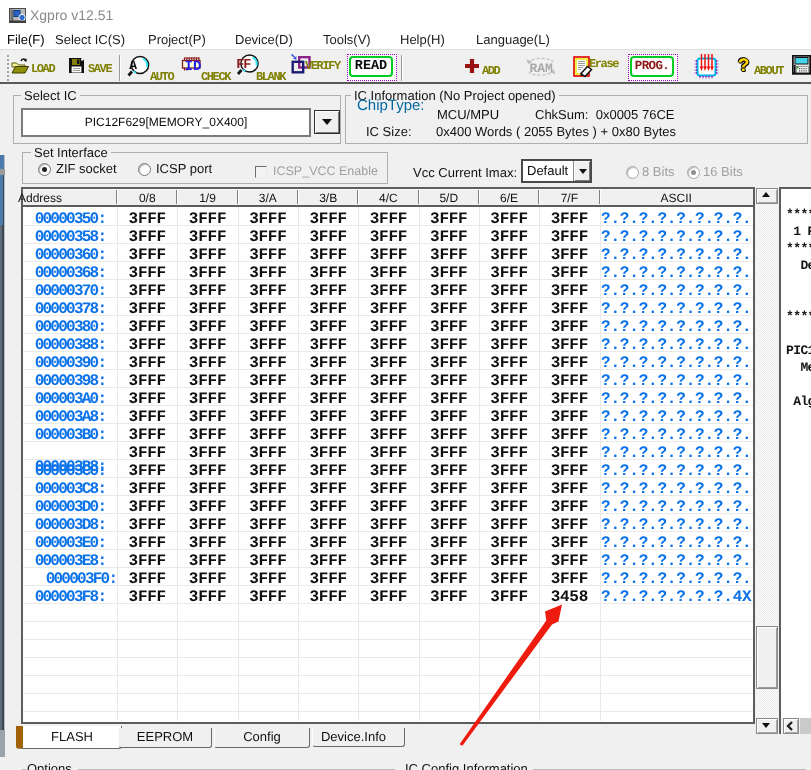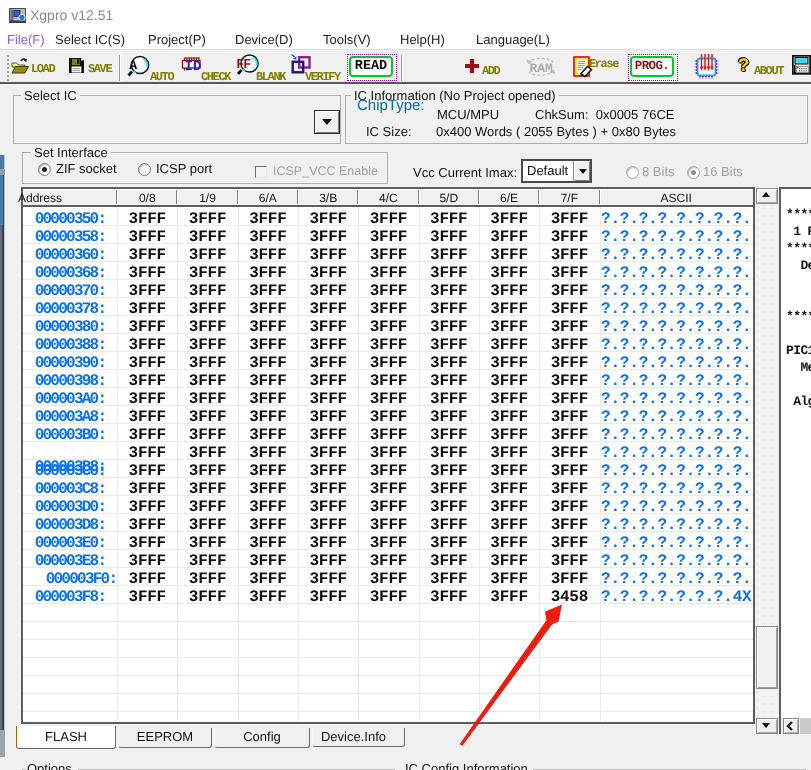--- a/index.html
+++ b/index.html
@@ -33,21 +33,21 @@
 <svg class="abs" style="left:9px;top:7px" width="18" height="17" viewBox="0 0 18 17">
  <rect x="0.5" y="1.5" width="16" height="14" fill="#b9b9b9" stroke="#4a4a4a"></rect>
  <rect x="1.5" y="2.5" width="3" height="12" fill="#6f6f6f"></rect>
  <rect x="5" y="3.5" width="6" height="6" fill="#2a62c8" stroke="#123a80"></rect>
  <circle cx="13" cy="10.5" r="3.2" fill="#2e6ad0" stroke="#ffffff"></circle>
  <rect x="1" y="13.5" width="15" height="2" fill="#3a3a3a"></rect>
 </svg>
 <div class="abs" style="left:30px;top:7px;font-size:14px;color:#8a8a8a;">Xgpro v12.51</div>
 
 <div class="abs" style="left:0;top:28px;width:811px;height:21px;background:#ffffff;border-bottom:1px solid #dedede;"></div>
-<div class="abs" style="left:7px;top:32px;font-size:13px;color:#8b5cf6;">File(F)</div>
+<div class="abs" style="left:7px;top:32px;font-size:13px;color:#000000;">File(F)</div>
 <div class="abs" style="left:55px;top:32px;font-size:13px;color:#1c1c1c;">Select IC(S)</div>
 <div class="abs" style="left:148px;top:32px;font-size:13px;color:#1c1c1c;">Project(P)</div>
 <div class="abs" style="left:235px;top:32px;font-size:13px;color:#1c1c1c;">Device(D)</div>
 <div class="abs" style="left:323px;top:32px;font-size:13px;color:#1c1c1c;">Tools(V)</div>
 <div class="abs" style="left:400px;top:32px;font-size:13px;color:#1c1c1c;">Help(H)</div>
 <div class="abs" style="left:476px;top:32px;font-size:13px;color:#1c1c1c;">Language(L)</div>
 <div class="abs" style="left:0;top:51px;width:811px;height:31px;background:#f0f0f0;border-bottom:2px solid #58585a;"></div>
 <div class="abs" style="left:7px;top:55px;width:1px;height:26px;border-left:2px dotted #a3a3a3;"></div>
 <div class="abs" style="left:119px;top:55px;width:1px;height:26px;background:#9a9a9a;border-right:1px solid #fff;"></div>
 <div class="abs" style="left:401px;top:55px;width:1px;height:26px;background:#9a9a9a;border-right:1px solid #fff;"></div>
@@ -93,21 +93,21 @@
  <path d="M5.5,17.0 L2.0,21.0" stroke="#111" stroke-width="2.7"></path>
  <text x="0.2" y="14.6" font-family="Liberation Mono,monospace" font-size="13.5" font-weight="bold" fill="#8b1a1a" letter-spacing="-1">FF</text>
 </svg>
 <div class="abs olv" style="left:256px;top:70px;">BLANK</div>
 <svg class="abs" style="left:290px;top:53px" width="22" height="21" viewBox="0 0 22 21">
  <path d="M1.5,1.5 L4.5,4" stroke="#2a46e8" stroke-width="1.5"></path>
  <path d="M6.5,3.2 L6.3,6.8 L3.0,5.4 Z" fill="#2a46e8"></path>
  <rect x="9.2" y="4.2" width="10.3" height="10.3" fill="none" stroke="#8b2288" stroke-width="2.4"></rect>
  <rect x="2.7" y="8.8" width="10.5" height="10.5" fill="none" stroke="#1a1a70" stroke-width="2.4"></rect>
 </svg>
-<div class="abs olv" style="left:305px;top:70px;">VERIFY</div>
+<div class="abs olv" style="left:305px;top:59px;">VERIFY</div>
 <div class="abs" style="left:347px;top:54px;width:48px;height:25px;border:1px dotted #a000c0;background:#fff;">
 <div class="abs" style="left:1px;top:1px;width:40px;height:17px;border:2px solid #00cc22;border-radius:4px;background:#fdfdfd;text-align:center;font-family:'Liberation Mono',monospace;font-weight:bold;font-size:13.5px;line-height:17px;color:#0a0a0a;">READ</div>
     </div>
 <svg class="abs" style="left:464px;top:58px" width="16" height="16" viewBox="0 0 16 16">
  <path d="M8,1 V15 M1,8 H15" stroke="#9b1010" stroke-width="4.2"></path>
 </svg>
 <div class="abs olv" style="left:482px;top:64px;">ADD</div>
 <svg class="abs" style="left:524px;top:54px" width="34" height="26" viewBox="0 0 34 26">
  <path d="M4,9 C7,3 25,3 29,8" fill="none" stroke="#bfbfbf" stroke-width="1.3" stroke-dasharray="3,2"></path>
  <path d="M2.2,5.5 L4.6,10.5 L8.4,7.2 Z" fill="#bfbfbf"></path>
@@ -164,20 +164,21 @@
         <rect x="13.6" y="15.3" width="1.2" height="1.2"></rect>
       </g>
 </svg>
 <div class="abs" style="left:0;top:155px;width:5px;height:575px;background:linear-gradient(90deg,#5f6d7a 0,#5f6d7a 2px,#3d454e 2px,#3d454e 4px,#b9bfc6 4px);"></div>
 <div class="abs" style="left:0;top:155px;width:4px;height:14px;background:#4a7bac;"></div>
 <div class="abs" style="left:0;top:169px;width:5px;height:6px;background:#9a9a9a;"></div>
 <div class="abs" style="left:0;top:175px;width:3px;height:50px;background:#4a7bac;"></div>
 <div class="abs" style="left:0;top:730px;width:5px;height:27px;background:#9aa3ab;"></div>
 <div class="gbox" style="left:13px;top:95px;width:326px;height:47px;"></div>
 <div class="glabel" style="left:21px;top:89px;">Select IC</div>
+<div class="abs" style="left:21px;top:108px;width:286px;height:25px;background:#ffffff;border:2px solid #7b7b7b;text-align:center;font-size:12px;line-height:25px;color:#0c0c0c;">PIC12F629[MEMORY_0X400]</div>
 <div class="abs" style="left:314px;top:110px;width:24px;height:22px;background:#f0f0f0;border:1px solid #2f2f2f;box-shadow:inset 1px 1px 0 #fdfdfd,inset -1px -1px 0 #7d7d7d;"></div>
 <div class="tri-d" style="left:322px;top:119px;border-left-width:5px;border-right-width:5px;border-top-width:6px;"></div>
 <div class="gbox" style="left:345px;top:95px;width:461px;height:47px;"></div>
 <div class="glabel" style="left:351px;top:89px;">IC Information (No Project opened)</div>
 <div class="abs" style="left:357px;top:97px;font-size:15px;color:#0369a1;">ChipType:</div>
 <div class="abs" style="left:437px;top:107px;font-size:13px;color:#111;">MCU/MPU</div>
 <div class="abs" style="left:535px;top:107px;font-size:13px;color:#111;">ChkSum:&nbsp; 0x0005 76CE</div>
 <div class="abs" style="left:366px;top:124px;font-size:13px;color:#111;">IC Size:</div>
 <div class="abs" style="left:436px;top:124px;font-size:13px;color:#111;">0x400 Words ( 2055 Bytes ) + 0x80 Bytes</div>
 <div class="gbox" style="left:22px;top:152px;width:364px;height:30px;"></div>
@@ -194,21 +195,21 @@
 <div class="tri-d" style="right:3.5px;top:8px;"></div></div>
 <div class="radio dis" style="left:626px;top:166px;"></div>
 <div class="rlabel dis-t" style="left:642px;top:165px;">8 Bits</div>
 <div class="radio dis sel" style="left:687px;top:166px;"></div>
 <div class="rlabel dis-t" style="left:703px;top:165px;">16 Bits</div>
 <div class="abs" style="left:21px;top:187px;width:734px;height:536.5px;background:#ffffff;border:2px solid #5d5d5d;border-bottom-width:2.5px;box-sizing:border-box;"></div>
 <div class="abs" style="left:23px;top:189px;width:730px;height:14.5px;background:#f0f0f0;border-top:1px solid #fbfbfb;border-bottom:2px solid #5d5d5d;box-sizing:content-box;"></div>
 <div class="hcell" style="left:18px;top:193px;width:80px;text-align:left;">Address</div>
 <div class="hcell" style="left:117.1px;top:193px;width:60.3px;">0/8</div>
 <div class="hcell" style="left:177.4px;top:193px;width:60.3px;">1/9</div>
-<div class="hcell" style="left:237.7px;top:193px;width:60.3px;">6/A</div>
+<div class="hcell" style="left:237.7px;top:193px;width:60.3px;">3/A</div>
 <div class="hcell" style="left:298.0px;top:193px;width:60.3px;">3/B</div>
 <div class="hcell" style="left:358.3px;top:193px;width:60.3px;">4/C</div>
 <div class="hcell" style="left:418.6px;top:193px;width:60.3px;">5/D</div>
 <div class="hcell" style="left:478.9px;top:193px;width:60.3px;">6/E</div>
 <div class="hcell" style="left:539.2px;top:193px;width:60.3px;">7/F</div>
 <div class="hcell" style="left:599.5px;top:193px;width:153.5px;">ASCII</div>
 <div class="sep-d" style="left:116.1px;top:190px;height:14px;"></div>
 <div class="sep-w" style="left:117.1px;top:190px;height:14px;"></div>
 <div class="sep-d" style="left:176.4px;top:190px;height:14px;"></div>
 <div class="sep-w" style="left:177.4px;top:190px;height:14px;"></div>
@@ -498,21 +499,21 @@
 <div class="abs mono" style="left:786px;top:309px;font-weight:bold;font-size:13px;letter-spacing:-0.6px;color:#141414;white-space:pre;">****************</div>
 <div class="abs mono" style="left:786px;top:343px;font-weight:bold;font-size:13px;letter-spacing:-0.6px;color:#141414;white-space:pre;">PIC12F629[MEMORY</div>
 <div class="abs mono" style="left:786px;top:360px;font-weight:bold;font-size:13px;letter-spacing:-0.6px;color:#141414;white-space:pre;">&nbsp;&nbsp;MemorySize:0x4</div>
 <div class="abs mono" style="left:786px;top:394px;font-weight:bold;font-size:13px;letter-spacing:-0.6px;color:#141414;white-space:pre;">&nbsp;AlgorithmType:P</div>
 <div class="abs" style="left:781px;top:718px;width:30px;height:16px;background:#f0f0f0;"></div>
 <div class="sbtn" style="left:783px;top:718px;width:14px;height:14px;"></div>
 <svg class="abs" style="left:785px;top:721px;" width="10" height="10" viewBox="0 0 10 10">
       <path d="M7,1 L3,5 L7,9" fill="none" stroke="#222" stroke-width="2.4"></path>
     </svg>
 <div class="abs" style="left:800px;top:718px;width:11px;height:16px;background:#cacaca;"></div>
-<div class="tab" style="left:16px;top:726px;width:98px;height:22px;line-height:21px;background:#ffffff;border-left:1px solid #a16207;border-radius:0 0 3px 3px;">FLASH</div>
+<div class="tab" style="left:16px;top:726px;width:98px;height:22px;line-height:21px;background:#ffffff;border-left:7px solid #a16207;border-radius:0 0 3px 3px;">FLASH</div>
 <div class="tab" style="left:118px;top:728px;width:92px;height:19px;line-height:17px;">EEPROM</div>
 <div class="tab" style="left:214px;top:728px;width:94px;height:19px;line-height:17px;">Config</div>
 <div class="tab" style="left:312px;top:728px;width:93px;height:19px;line-height:17px;padding-right:10px;box-sizing:border-box;">Device.Info</div>
 <div class="abs" style="left:27px;top:761px;font-size:13px;color:#111;">Options</div>
 <div class="abs" style="left:405px;top:761px;font-size:13px;color:#111;">IC Config Information</div>
 <div class="abs" style="left:78px;top:769px;width:317px;height:1px;background:#b9b9b9;"></div>
 <div class="abs" style="left:533px;top:769px;width:273px;height:1px;background:#b9b9b9;"></div>
 <div class="abs" style="left:22px;top:769px;width:4px;height:1px;background:#b9b9b9;"></div>
 <svg class="abs" style="left:0;top:0;pointer-events:none;" width="811" height="770" viewBox="0 0 811 770">
 <polygon points="562,604.5 558.5,621.5 552,624.4 462.4,745.8 459.6,744.2 546.3,620.4 545,611.5" fill="#ee1b0e"></polygon>

